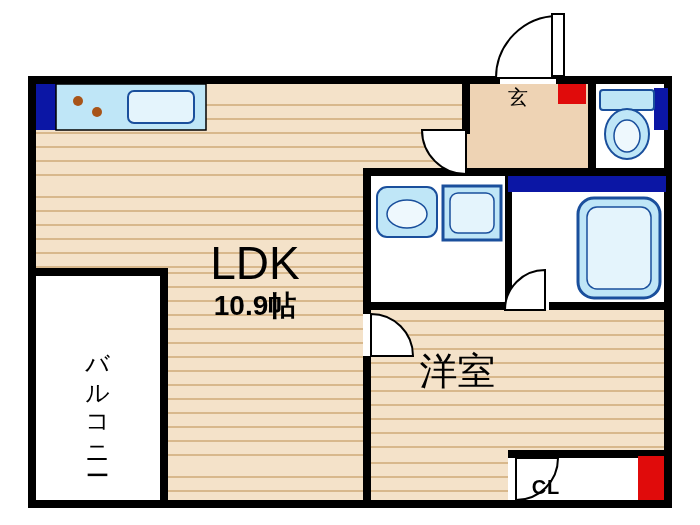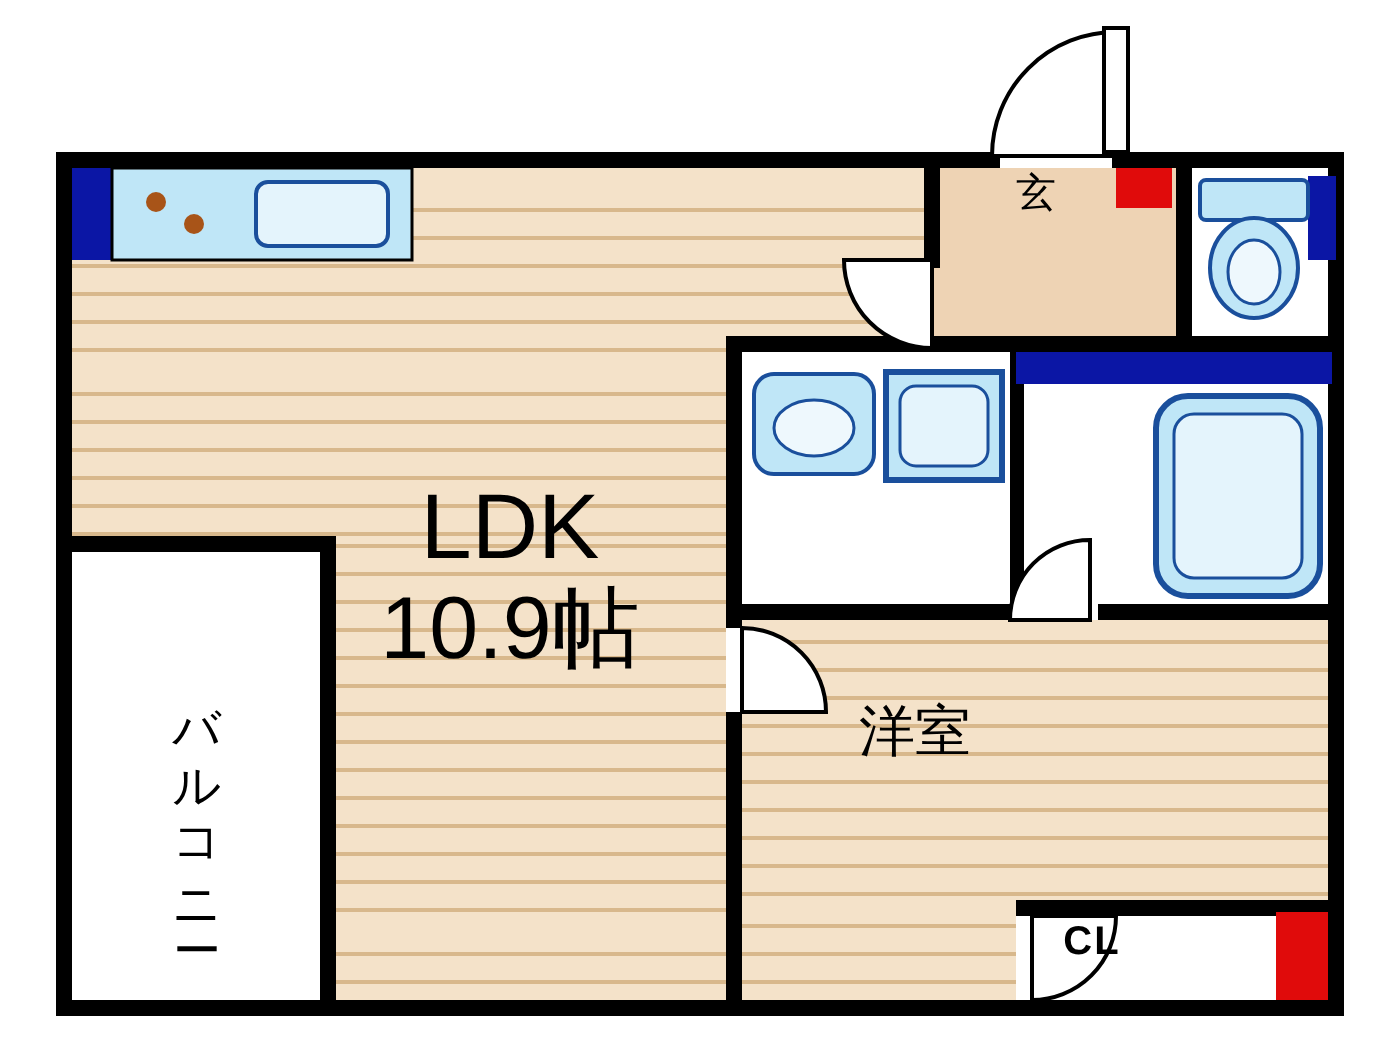--- a/index.html
+++ b/index.html
@@ -7,22 +7,22 @@
         font-family:"Liberation Sans","DejaVu Sans",sans-serif;overflow:hidden;}
   .wall{position:absolute;background:#000;z-index:20;}
   .wood{position:absolute;z-index:5;
         background:repeating-linear-gradient(180deg,#f4e2c9 0px,#f4e2c9 12px,#d8b88c 12px,#d8b88c 14px);}
   .genkan{position:absolute;z-index:5;background:#eed3b4;}
   .navy{position:absolute;background:#0b16a5;z-index:30;}
   .red{position:absolute;background:#e00b0b;z-index:30;}
   .fixsvg{position:absolute;left:0;top:0;z-index:40;pointer-events:none;}
   .label{position:absolute;z-index:50;color:#000;text-align:center;line-height:1.12;}
   .ldk-name{font-size:46px;}
-  .ldk-size{font-size:44px;}
-  .room-name,.room-size{font-size:28px;}
+  .ldk-size{font-size:28px;font-weight:bold;}
+  .room-name,.room-size{font-size:38px;}
   .balcony-label{writing-mode:vertical-rl;text-orientation:mixed;font-size:24px;
         letter-spacing:4px;display:flex;align-items:center;justify-content:center;}
   .genkan-label{font-size:20px;}
   .cl-label{font-size:20px;font-weight:600;letter-spacing:1px;}
 </style>
 </head>
 <body>
 
 <div class="plan">
 
@@ -116,15 +116,15 @@
   </div>
 
   <div class="label" style="left:375px;top:350px;width:165px;">
     <div class="room-name">洋室</div>
   </div>
 
   <div class="label balcony-label" style="left:72px;top:312px;width:50px;height:180px;">バルコニー</div>
 
   <div class="label genkan-label" style="left:498px;top:86px;width:40px;">玄</div>
 
-  <div class="label cl-label" style="left:524px;top:460px;width:44px;">CL</div>
+  <div class="label cl-label" style="left:524px;top:476px;width:44px;">CL</div>
 
 </div>
 
 </body></html>

